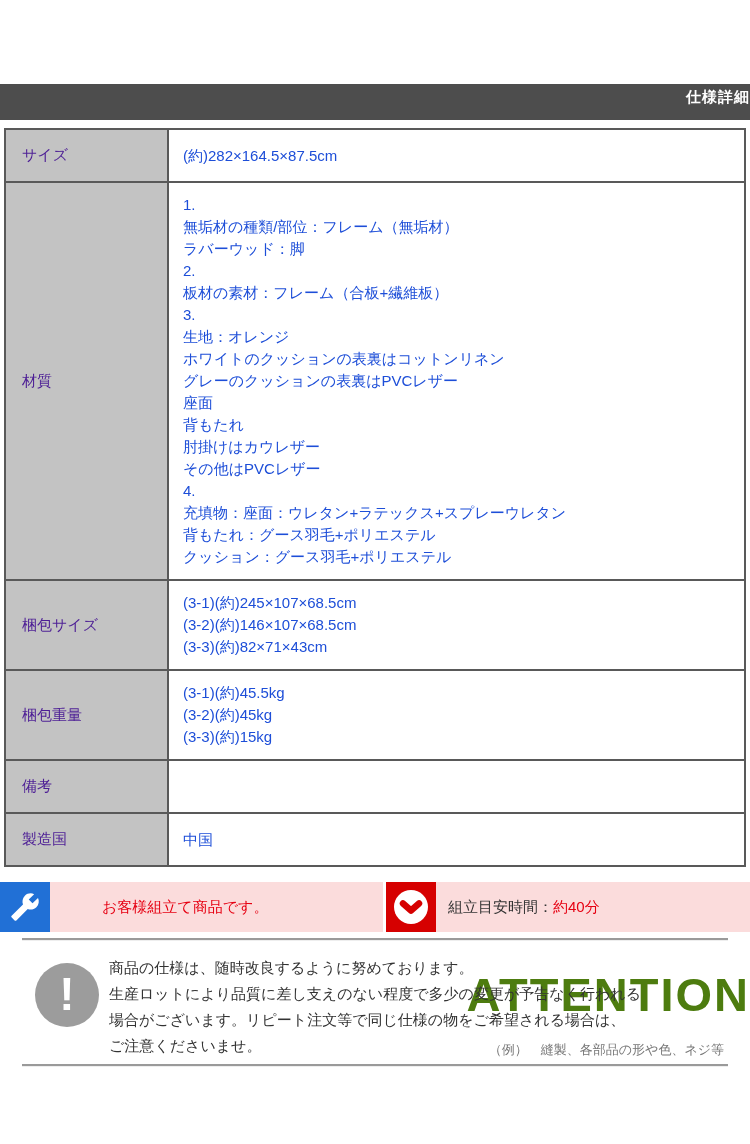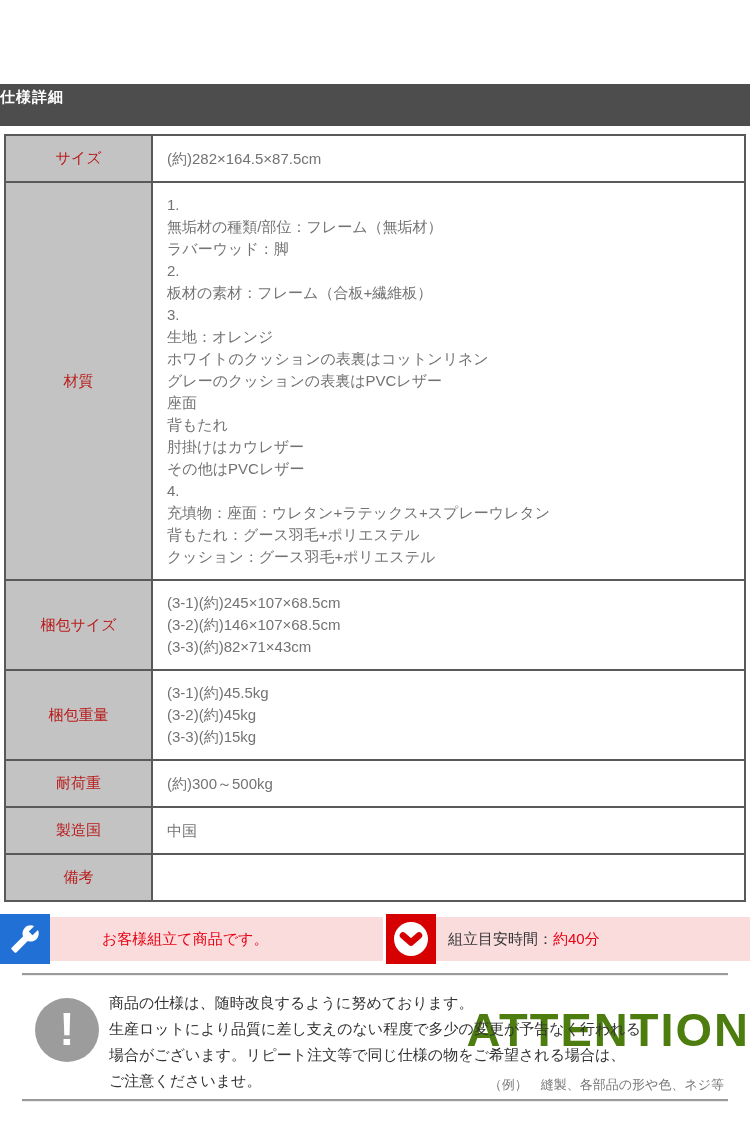--- a/index.html
+++ b/index.html
@@ -7,72 +7,72 @@
     padding: 0;
     background: #ffffff;
     width: 750px;
     font-family: "Liberation Sans", "DejaVu Sans", sans-serif;
   }
   body { height: 1144px; overflow: hidden; position: relative; }
 
   
   .header-bar {
     margin-top: 84px;
-    height: 42px;
+    height: 36px;
     line-height: 26px;
     background: #4d4d4d;
     color: #ffffff;
-    text-align: left;
+    text-align: right;
     font-size: 15px;
     font-weight: bold;
     letter-spacing: 1px;
   }
 
   
   table.spec {
     border-collapse: collapse;
     margin: 8px 4px 0 4px;
     width: 742px;
     table-layout: fixed;
   }
   table.spec tr { height: 47px; }
   table.spec th {
     width: 129px;
     background: #c3c3c3;
-    color: #b91c1c;
+    color: #4c1d95;
     font-weight: normal;
     font-size: 15px;
-    text-align: center;
+    text-align: left;
     vertical-align: middle;
     border: 2px solid #595959;
-    padding: 8px;
+    padding: 16px;
   }
   table.spec td {
     background: #ffffff;
-    color: #737373;
+    color: #1d4ed8;
     font-size: 15px;
     line-height: 22px;
     vertical-align: middle;
     border: 2px solid #595959;
     padding: 11px 14px;
     white-space: pre-line;
   }
 
   
   .notices {
     margin-top: 15px;
     display: flex;
     gap: 3px;
     height: 50px;
   }
   .notice {
     background: #fbdcdc;
     display: flex;
     align-items: center;
-    height: 44px;
+    height: 50px;
   }
   .notice.assembly { width: 383px; }
   .notice.time { flex: 1; }
   .notice-icon {
     width: 50px; height: 50px;
     flex: none;
     display: flex;
     align-items: center;
     justify-content: center;
   }
@@ -194,30 +194,26 @@
 (3-2)(約)146×107×68.5cm
 (3-3)(約)82×71×43cm</td>
       </tr>
       <tr>
         <th>梱包重量</th>
         <td>(3-1)(約)45.5kg
 (3-2)(約)45kg
 (3-3)(約)15kg</td>
       </tr>
       <tr>
-        <th>耐荷重</th>
-        <td>(約)300～500kg</td>
+        <th>備考</th>
+        <td></td>
       </tr>
       <tr>
         <th>製造国</th>
         <td>中国</td>
-      </tr>
-      <tr>
-        <th>備考</th>
-        <td></td>
       </tr>
     </tbody>
 </table>
 
 <div class="notices">
   <div class="notice assembly">
     <div class="notice-icon wrench">
       <svg width="30" height="30" viewBox="0 0 24 24" fill="#ffffff" aria-hidden="true">
         <path d="M22.7 19l-9.1-9.1c.9-2.3.4-5-1.5-6.9-2-2-5-2.4-7.4-1.3L9 6 6 9 1.6 4.7C.4 7.1.9 10.1 2.9 12.1c1.9 1.9 4.6 2.4 6.9 1.5l9.1 9.1c.4.4 1 .4 1.4 0l2.3-2.3c.5-.4.5-1.1.1-1.4z"></path>
       </svg>

